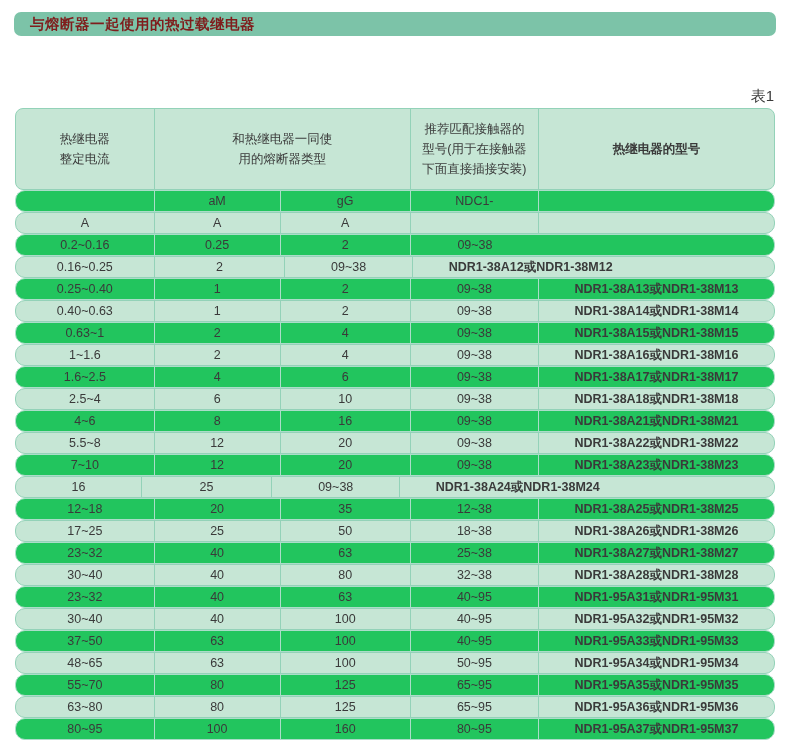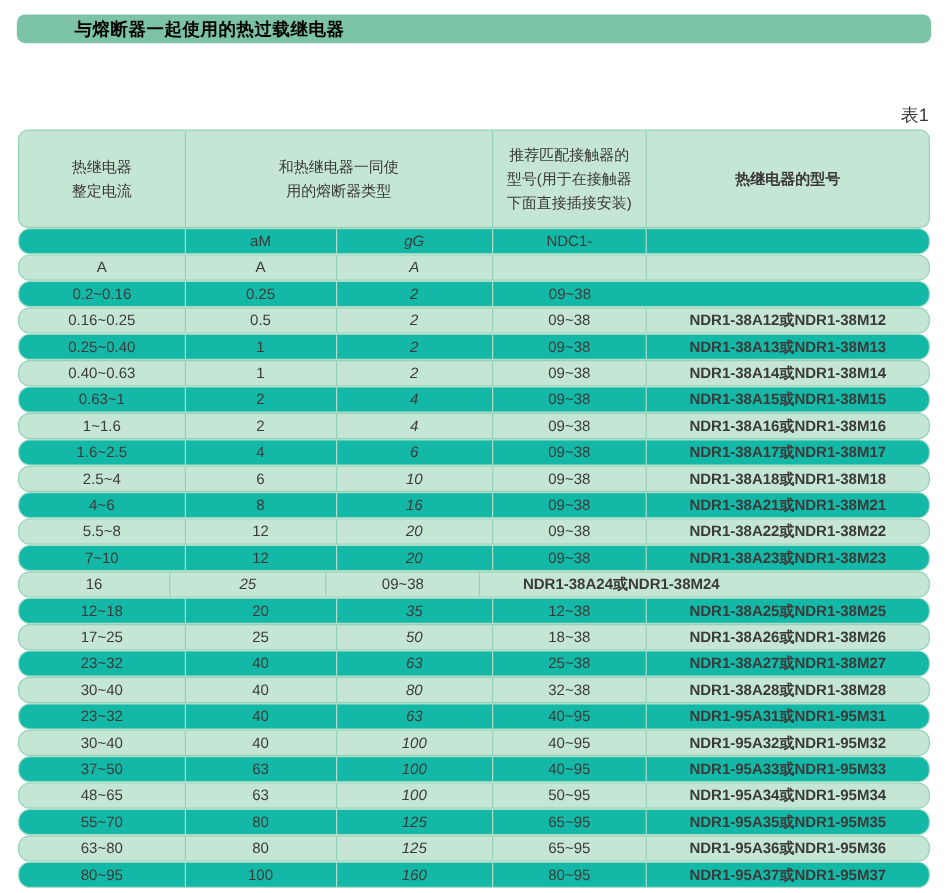--- a/index.html
+++ b/index.html
@@ -14,49 +14,49 @@
   body{
     width:790px;height:744px;position:relative;background:#ffffff;
     font-family:"Liberation Sans","DejaVu Sans",sans-serif;color:var(--text);
     overflow:hidden;
   }
   .title-bar{
     position:absolute;left:14px;top:12px;width:762px;height:24px;
     background:var(--green-title);border-radius:7px;
     display:flex;align-items:center;padding:0 16px;
   }
-  .title-bar span{font-size:14.5px;font-weight:bold;color:#000000;letter-spacing:0.5px;margin-left:32px;}
+  .title-bar span{font-size:14.5px;font-weight:bold;color:#7f1d1d;letter-spacing:0.5px;}
   .table-note{
     position:absolute;top:87px;right:16px;font-size:15px;color:var(--text);
   }
   .tbl{position:absolute;left:15px;top:108px;width:760px;}
   .thead{
     display:flex;height:82px;background:var(--green-fill);
     border:1px solid var(--green-line);border-radius:8px;
   }
   .thead .hcell{
     display:flex;flex-direction:column;justify-content:center;align-items:center;
     font-size:12.5px;line-height:1.6;border-right:1px solid var(--green-line);
   }
   .thead .hcell:last-child{border-right:none;}
   .row{
     display:flex;height:22px;border:1px solid var(--green-line-light);
-    border-radius:10px;background:#14b8a6;margin-top:0px;
+    border-radius:10px;background:#22c55e;margin-top:0px;
   }
   .row.green{background:var(--green-fill);border-color:var(--green-line);}
   .row .cell{
     display:flex;align-items:center;justify-content:center;
     font-size:12.5px;border-right:1px solid var(--green-line-light);
     white-space:nowrap;overflow:hidden;
   }
   .row.green .cell{border-right-color:var(--green-line);}
   .row .cell:last-child{border-right:none;}
   .c1{width:18.3%;}
   .c2{width:16.6%;}
-  .c3{width:17.2%;font-style:italic;}
+  .c3{width:17.2%;}
   .c4{width:16.9%;}
   .c5{width:31%;font-weight:bold;}
   .c23{width:33.8%;}
 </style>
 </head>
 <body>
 
 <div class="title-bar">
   <span>与熔断器一起使用的热过载继电器</span>
 </div>
@@ -102,21 +102,20 @@
 
   <div id="rows-host">
       <div class="row">
         <div class="cell c1">0.2~0.16</div>
         <div class="cell c2">0.25</div>
         <div class="cell c3">2</div>
         <div class="cell c4">09~38</div>
       </div>
       <div class="row green">
         <div class="cell c1">0.16~0.25</div>
-        <div class="cell c2">0.5</div>
         <div class="cell c3">2</div>
         <div class="cell c4">09~38</div>
         <div class="cell c5">NDR1-38A12或NDR1-38M12</div>
       </div>
       <div class="row">
         <div class="cell c1">0.25~0.40</div>
         <div class="cell c2">1</div>
         <div class="cell c3">2</div>
         <div class="cell c4">09~38</div>
         <div class="cell c5">NDR1-38A13或NDR1-38M13</div>

